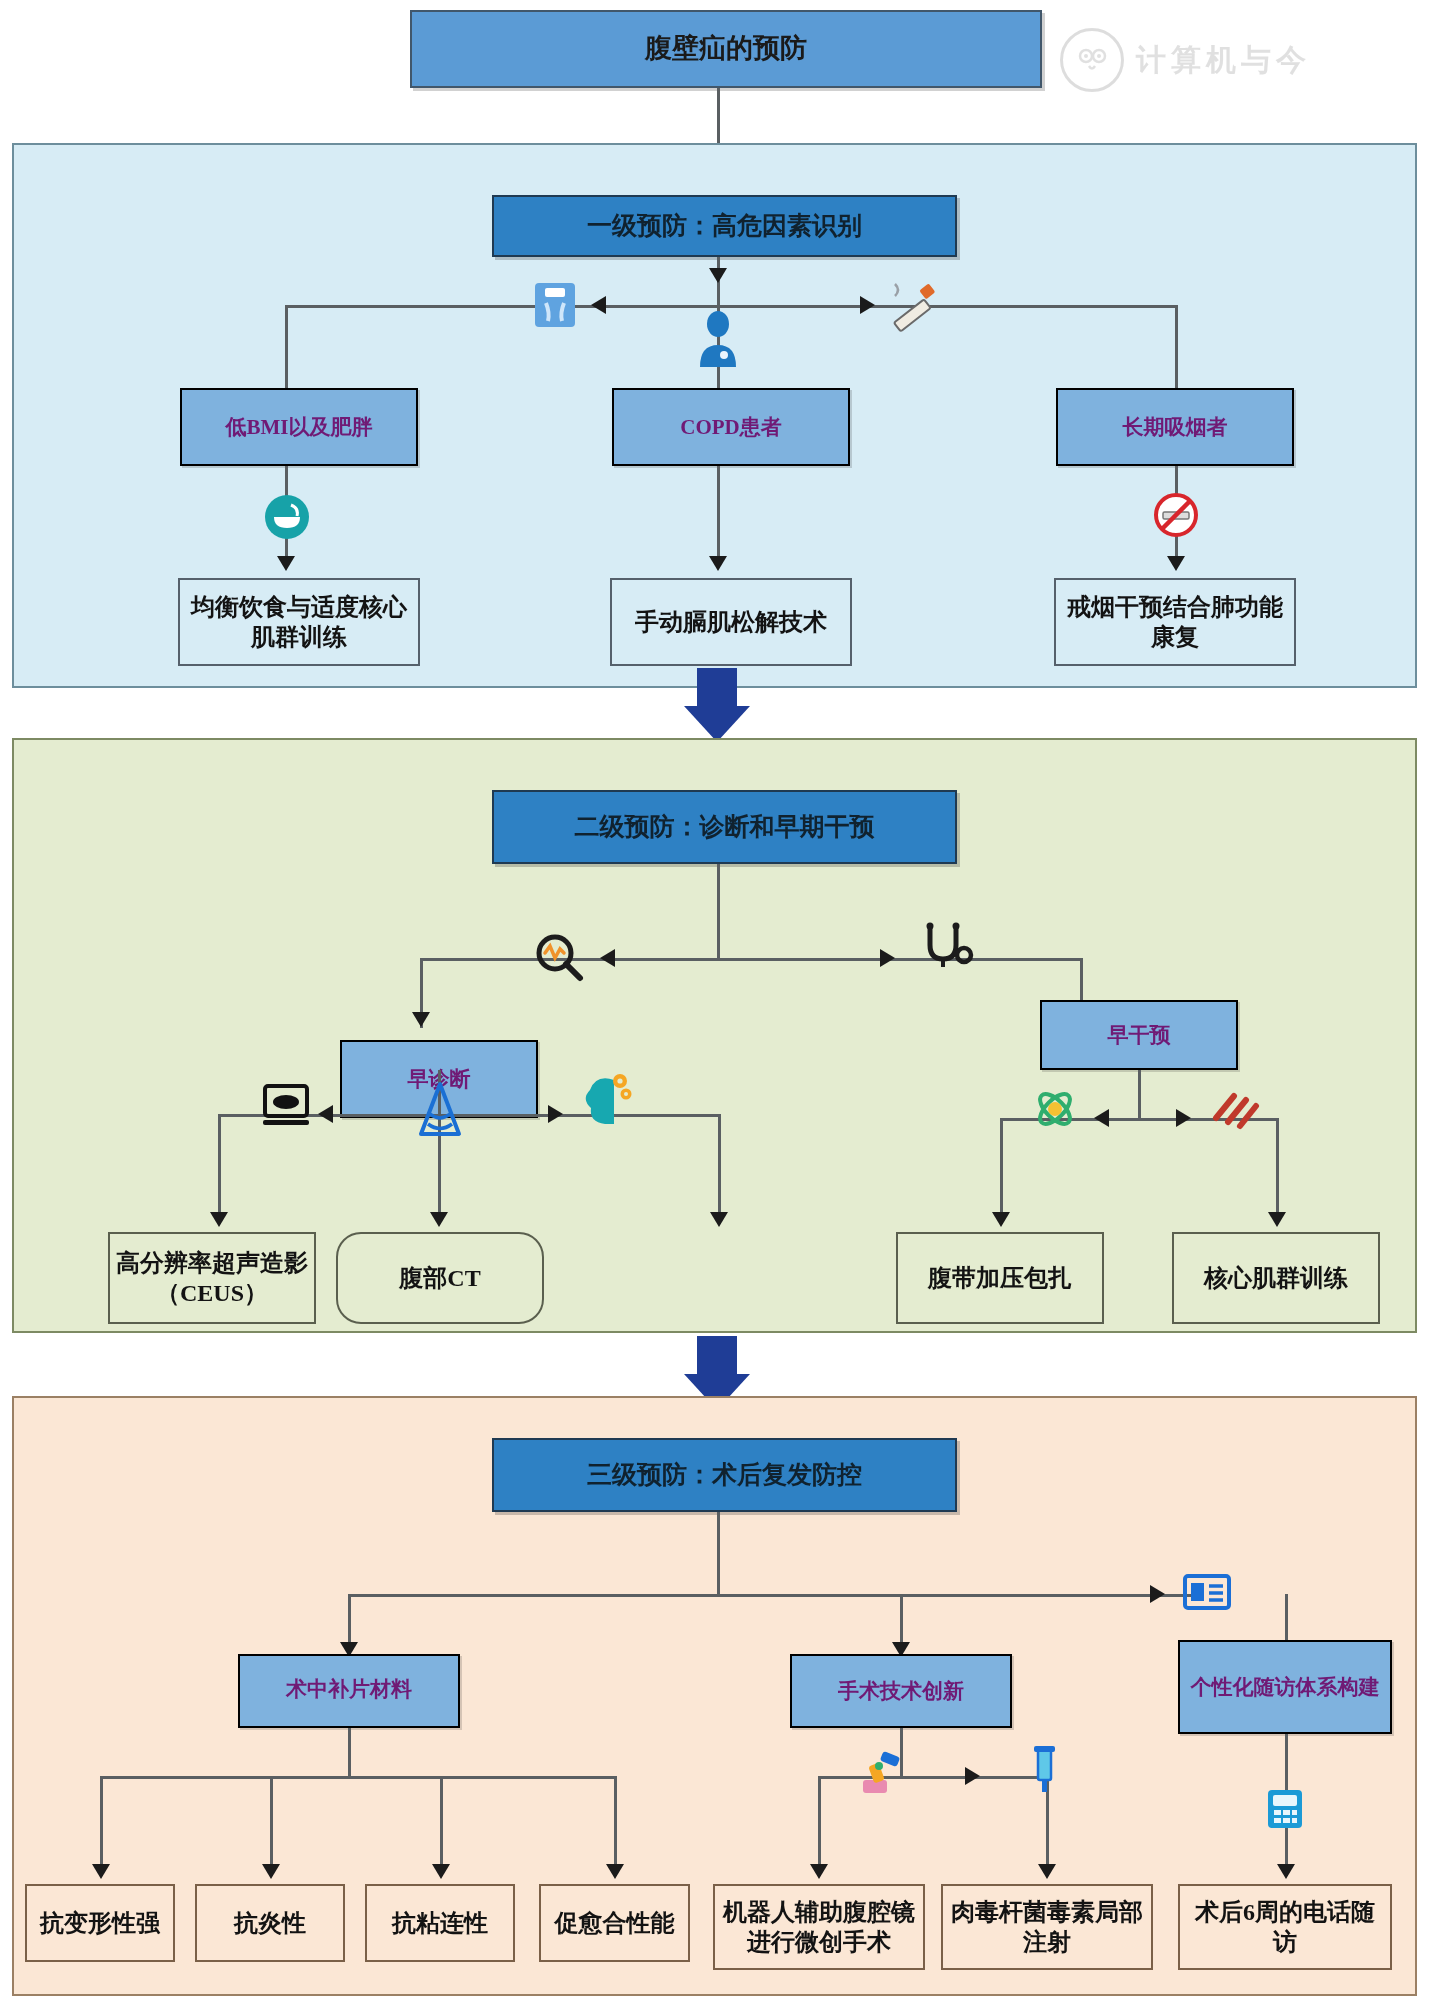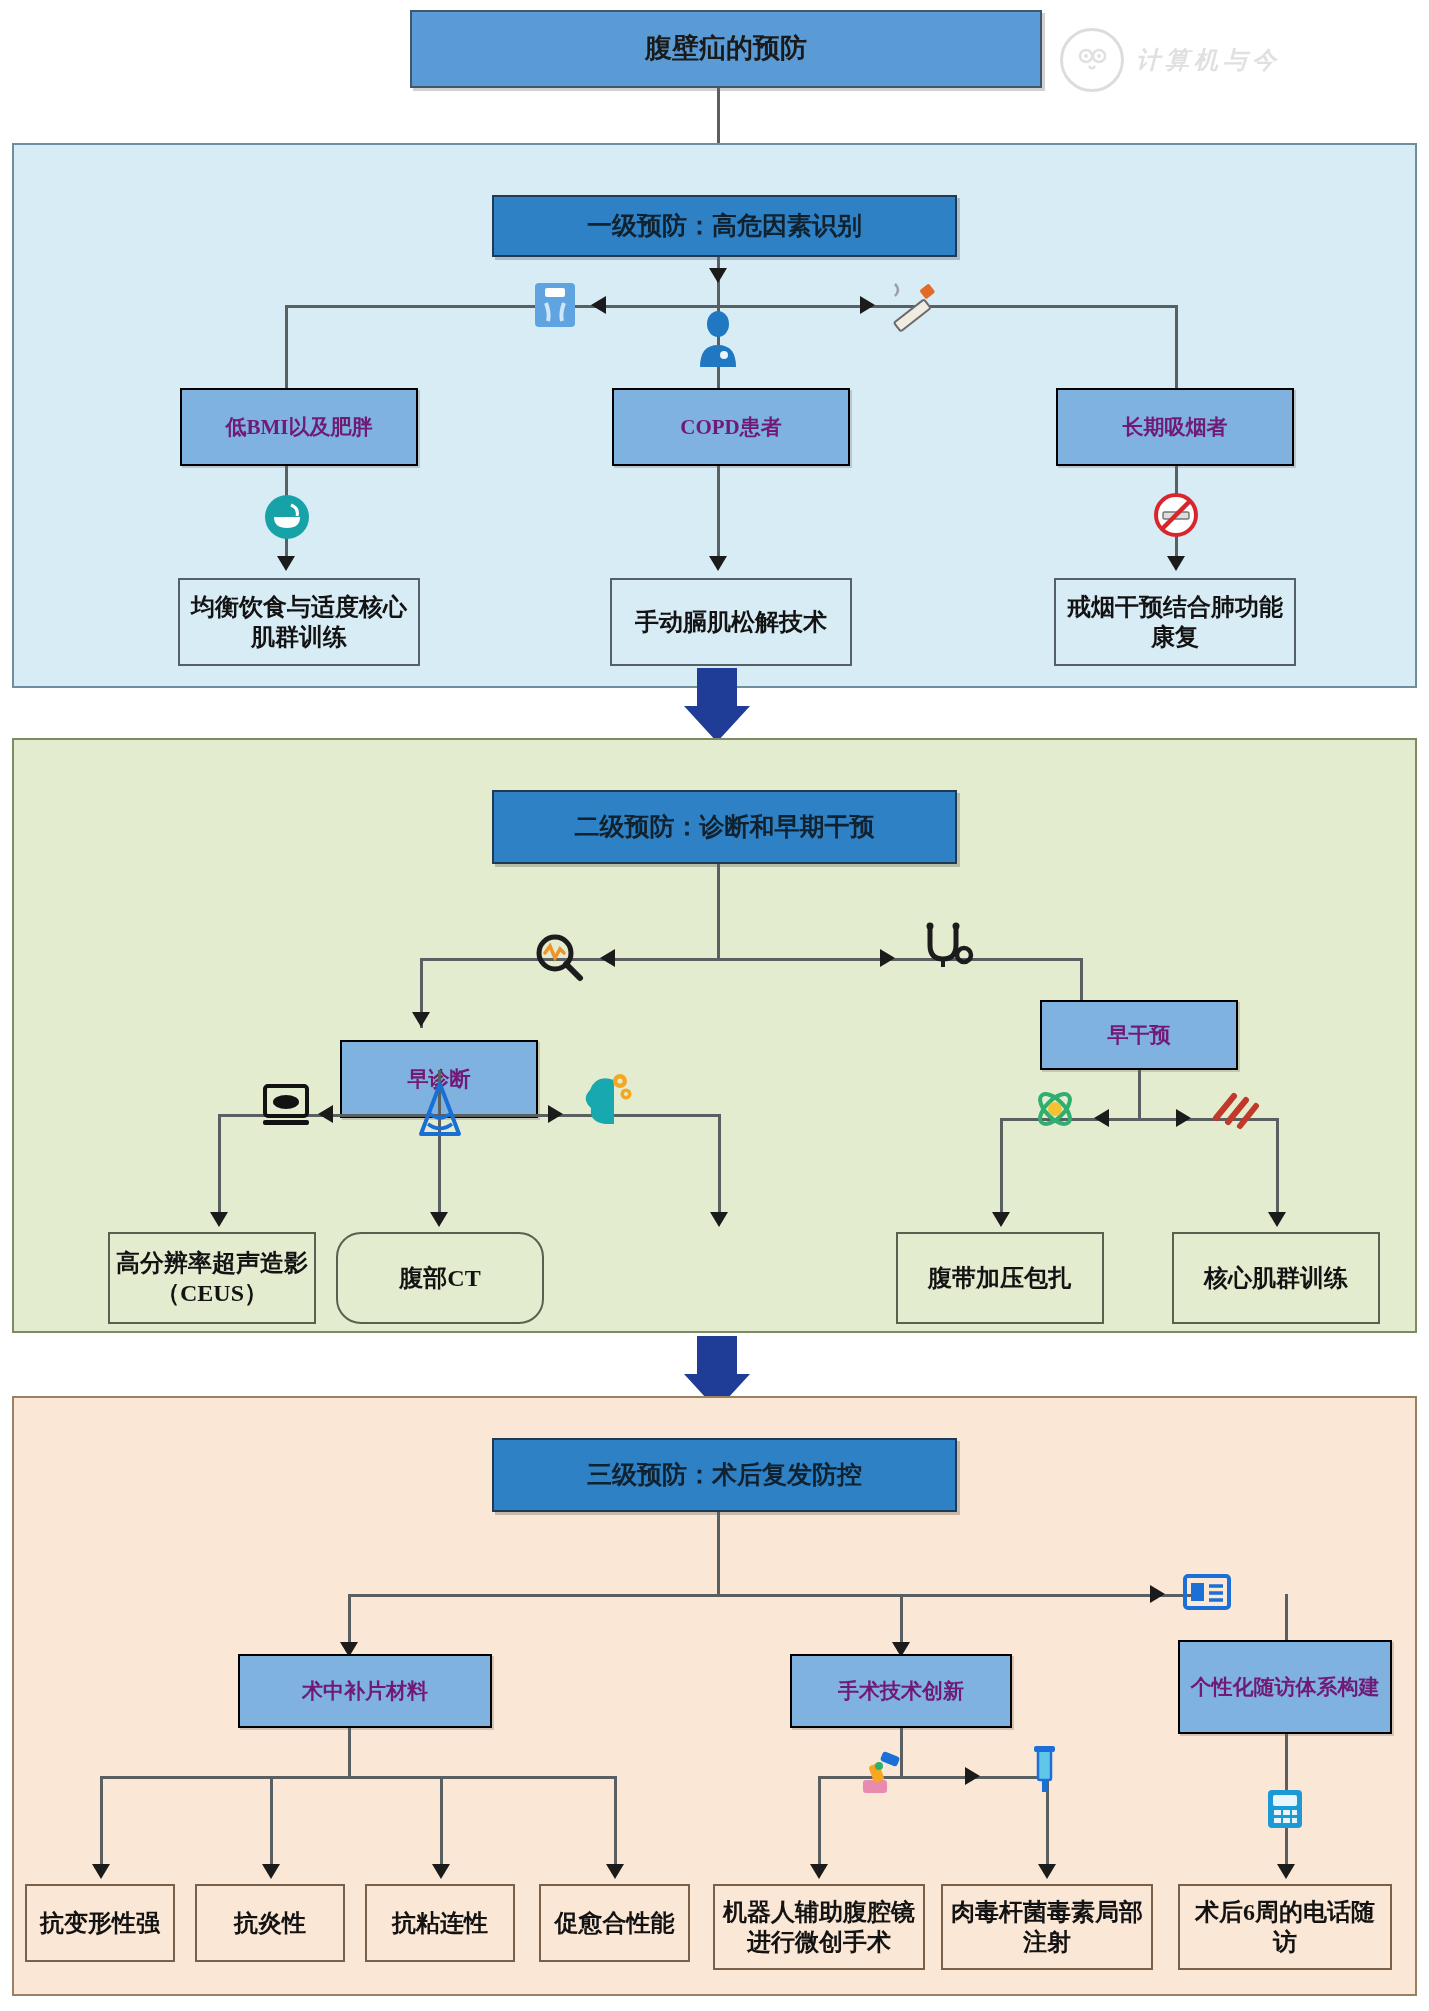--- a/index.html
+++ b/index.html
@@ -46,22 +46,22 @@
                   border-right:33px solid transparent;border-top:36px solid #1f3d96;}
 
   
   .icon{position:absolute;display:flex;align-items:center;justify-content:center;}
   .icon svg{display:block;}
 
   
   .watermark{position:absolute;display:flex;align-items:center;gap:12px;opacity:.5;}
   .wm-circle{width:58px;height:58px;border-radius:50%;border:3px solid #bdbdbd;
              display:flex;align-items:center;justify-content:center;}
-  .wm-text{font-size:24px;color:#c3c3c3;letter-spacing:5px;font-weight:700;
-           font-family:"Liberation Serif",serif;font-style:italic;}
+  .wm-text{font-size:30px;color:#c3c3c3;letter-spacing:5px;font-weight:700;
+           font-family:"Liberation Serif",serif;}
 </style>
 </head>
 <body>
 
 <div id="page">
 
   <div class="watermark" style="left:1060px;top:28px;">
     <div class="wm-circle">
       <svg width="38" height="38" viewBox="0 0 38 38">
         <circle cx="13" cy="15" r="6" fill="none" stroke="#c3c3c3" stroke-width="2.5"></circle>
@@ -311,21 +311,21 @@
   <div class="icon" style="left:1180px;top:1568px;width:54px;height:50px;">
     <svg width="50" height="46" viewBox="0 0 50 46">
       <rect x="3" y="6" width="44" height="32" rx="3" fill="none" stroke="#1b6fd6" stroke-width="4"></rect>
       <rect x="9" y="13" width="13" height="18" fill="#1b6fd6"></rect>
       <line x1="27" y1="16" x2="41" y2="16" stroke="#1b6fd6" stroke-width="3.5"></line>
       <line x1="27" y1="23" x2="41" y2="23" stroke="#1b6fd6" stroke-width="3.5"></line>
       <line x1="27" y1="30" x2="41" y2="30" stroke="#1b6fd6" stroke-width="3.5"></line>
     </svg>
   </div>
 
-  <div class="node mid-box" style="left:238px;top:1654px;width:254px;height:74px;">
+  <div class="node mid-box" style="left:238px;top:1654px;width:222px;height:74px;font-family:Liberation Mono, monospace;">
     <span>术中补片材料</span>
   </div>
   <div class="node mid-box" style="left:790px;top:1654px;width:222px;height:74px;">
     <span>手术技术创新</span>
   </div>
   <div class="node mid-box" style="left:1178px;top:1640px;width:214px;height:94px;">
     <span>个性化随访体系构建</span>
   </div>
 
   <div class="ln lnv" style="left:348px;top:1728px;height:50px;"></div>

